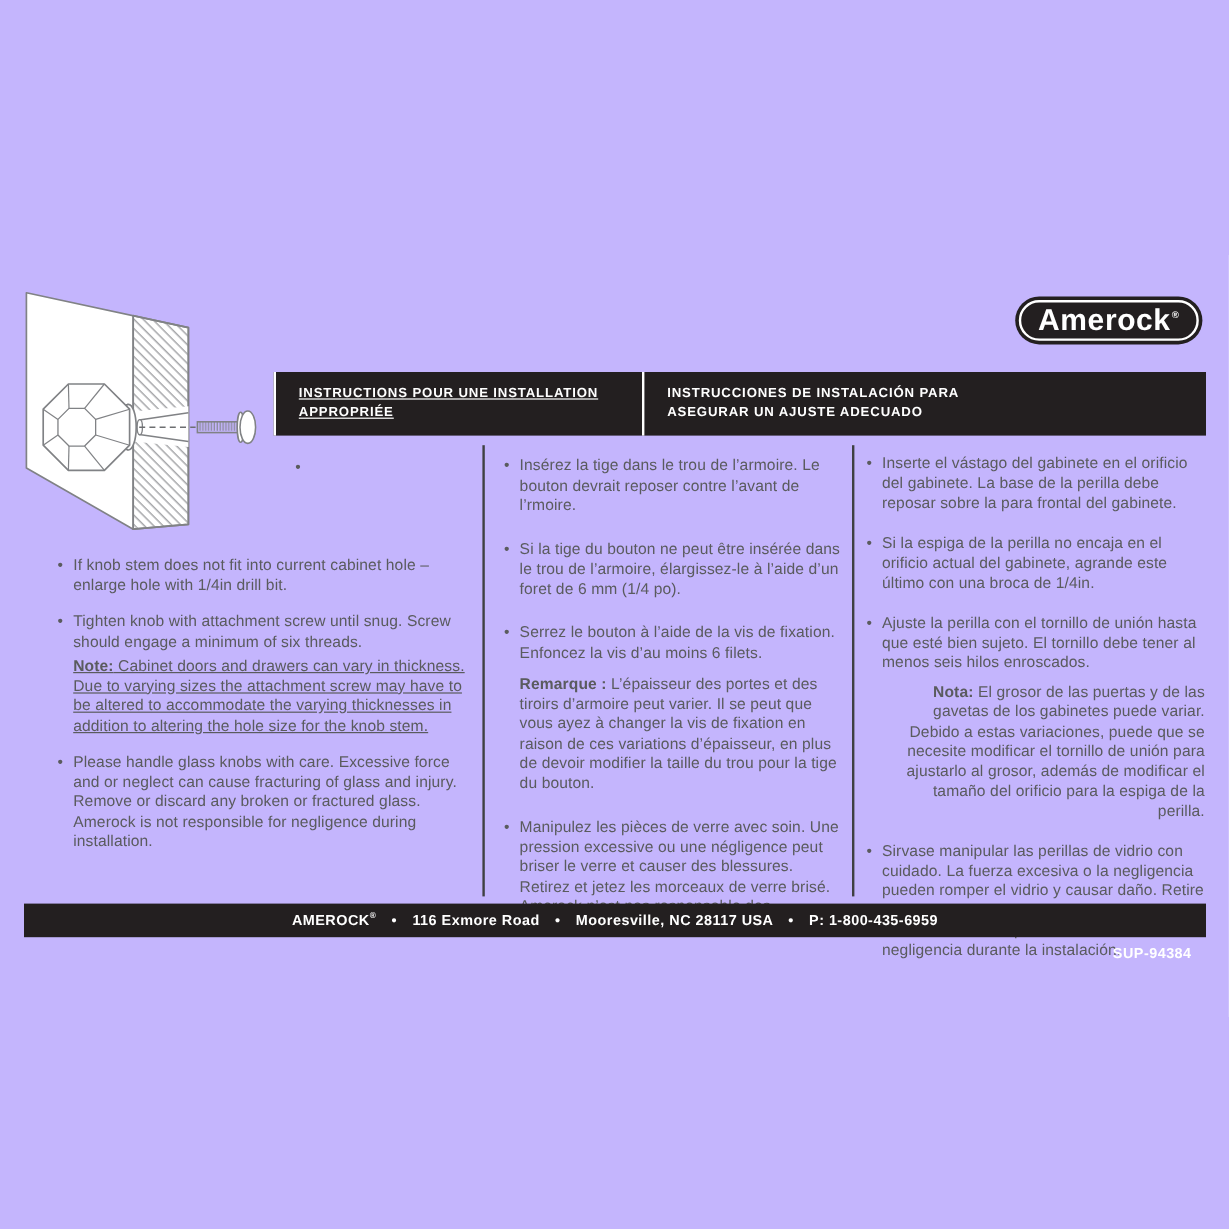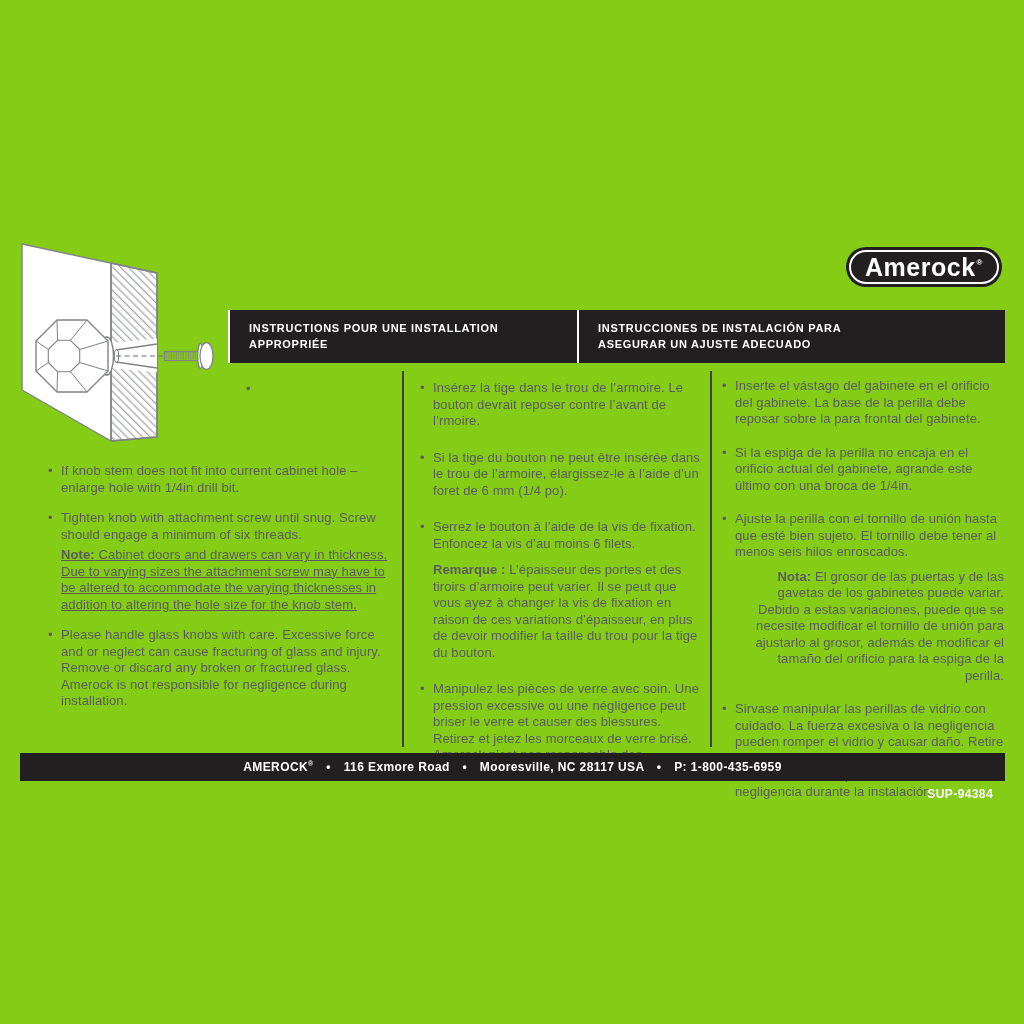--- a/index.html
+++ b/index.html
@@ -1,17 +1,17 @@
 <!DOCTYPE html>
 <html><head>
 <meta charset="utf-8">
 <style>
   html,body{margin:0;padding:0;}
   .page{
-    position:relative; width:1024px; height:1024px; background:#84cc16;
+    position:relative; width:1024px; height:1024px; background:#c4b5fd;
     font-family:"Liberation Sans", sans-serif; overflow:hidden;
   }
   
   .logo{
     position:absolute; left:849px; top:250px; width:146px; height:30px;
     background:#231f20; border:2px solid #fff; border-radius:19px;
     box-shadow:0 0 0 3px #231f20;
     display:flex; align-items:center; justify-content:center;
     color:#fff; font-weight:bold; font-size:25px; letter-spacing:.5px;
   }
@@ -20,21 +20,21 @@
   .band{
     position:absolute; left:228px; top:310px; width:777px; height:53px;
     background:#231f20; display:flex; box-sizing:border-box;
   }
   .band-cell{
     box-sizing:border-box; display:flex; align-items:center;
     color:#fff; font-weight:bold; font-size:11px; letter-spacing:.7px; line-height:1.45;
     padding:0 14px 0 19px;
   }
   .band-c1{width:175px;}
-  .band-c2{width:349px; border-left:2px solid #fff;}
+  .band-c2{width:307px; border-left:2px solid #fff;text-decoration:underline;}
   .band-c3{width:295px; border-left:2px solid #fff;}
   
   .vrule{position:absolute; top:371px; height:376px; width:1.5px; background:#3f4042;}
   .vrule-1{left:402px;} .vrule-2{left:710px;}
   
   .tblock{position:absolute; color:#5a5b5e; font-size:13px; line-height:16.5px; letter-spacing:.1px;}
   .bullet{display:flex;}
   .bullet .dot{width:13px; flex:none;}
   .bullet .btext{flex:1;}
   .note{margin-left:13px;}

